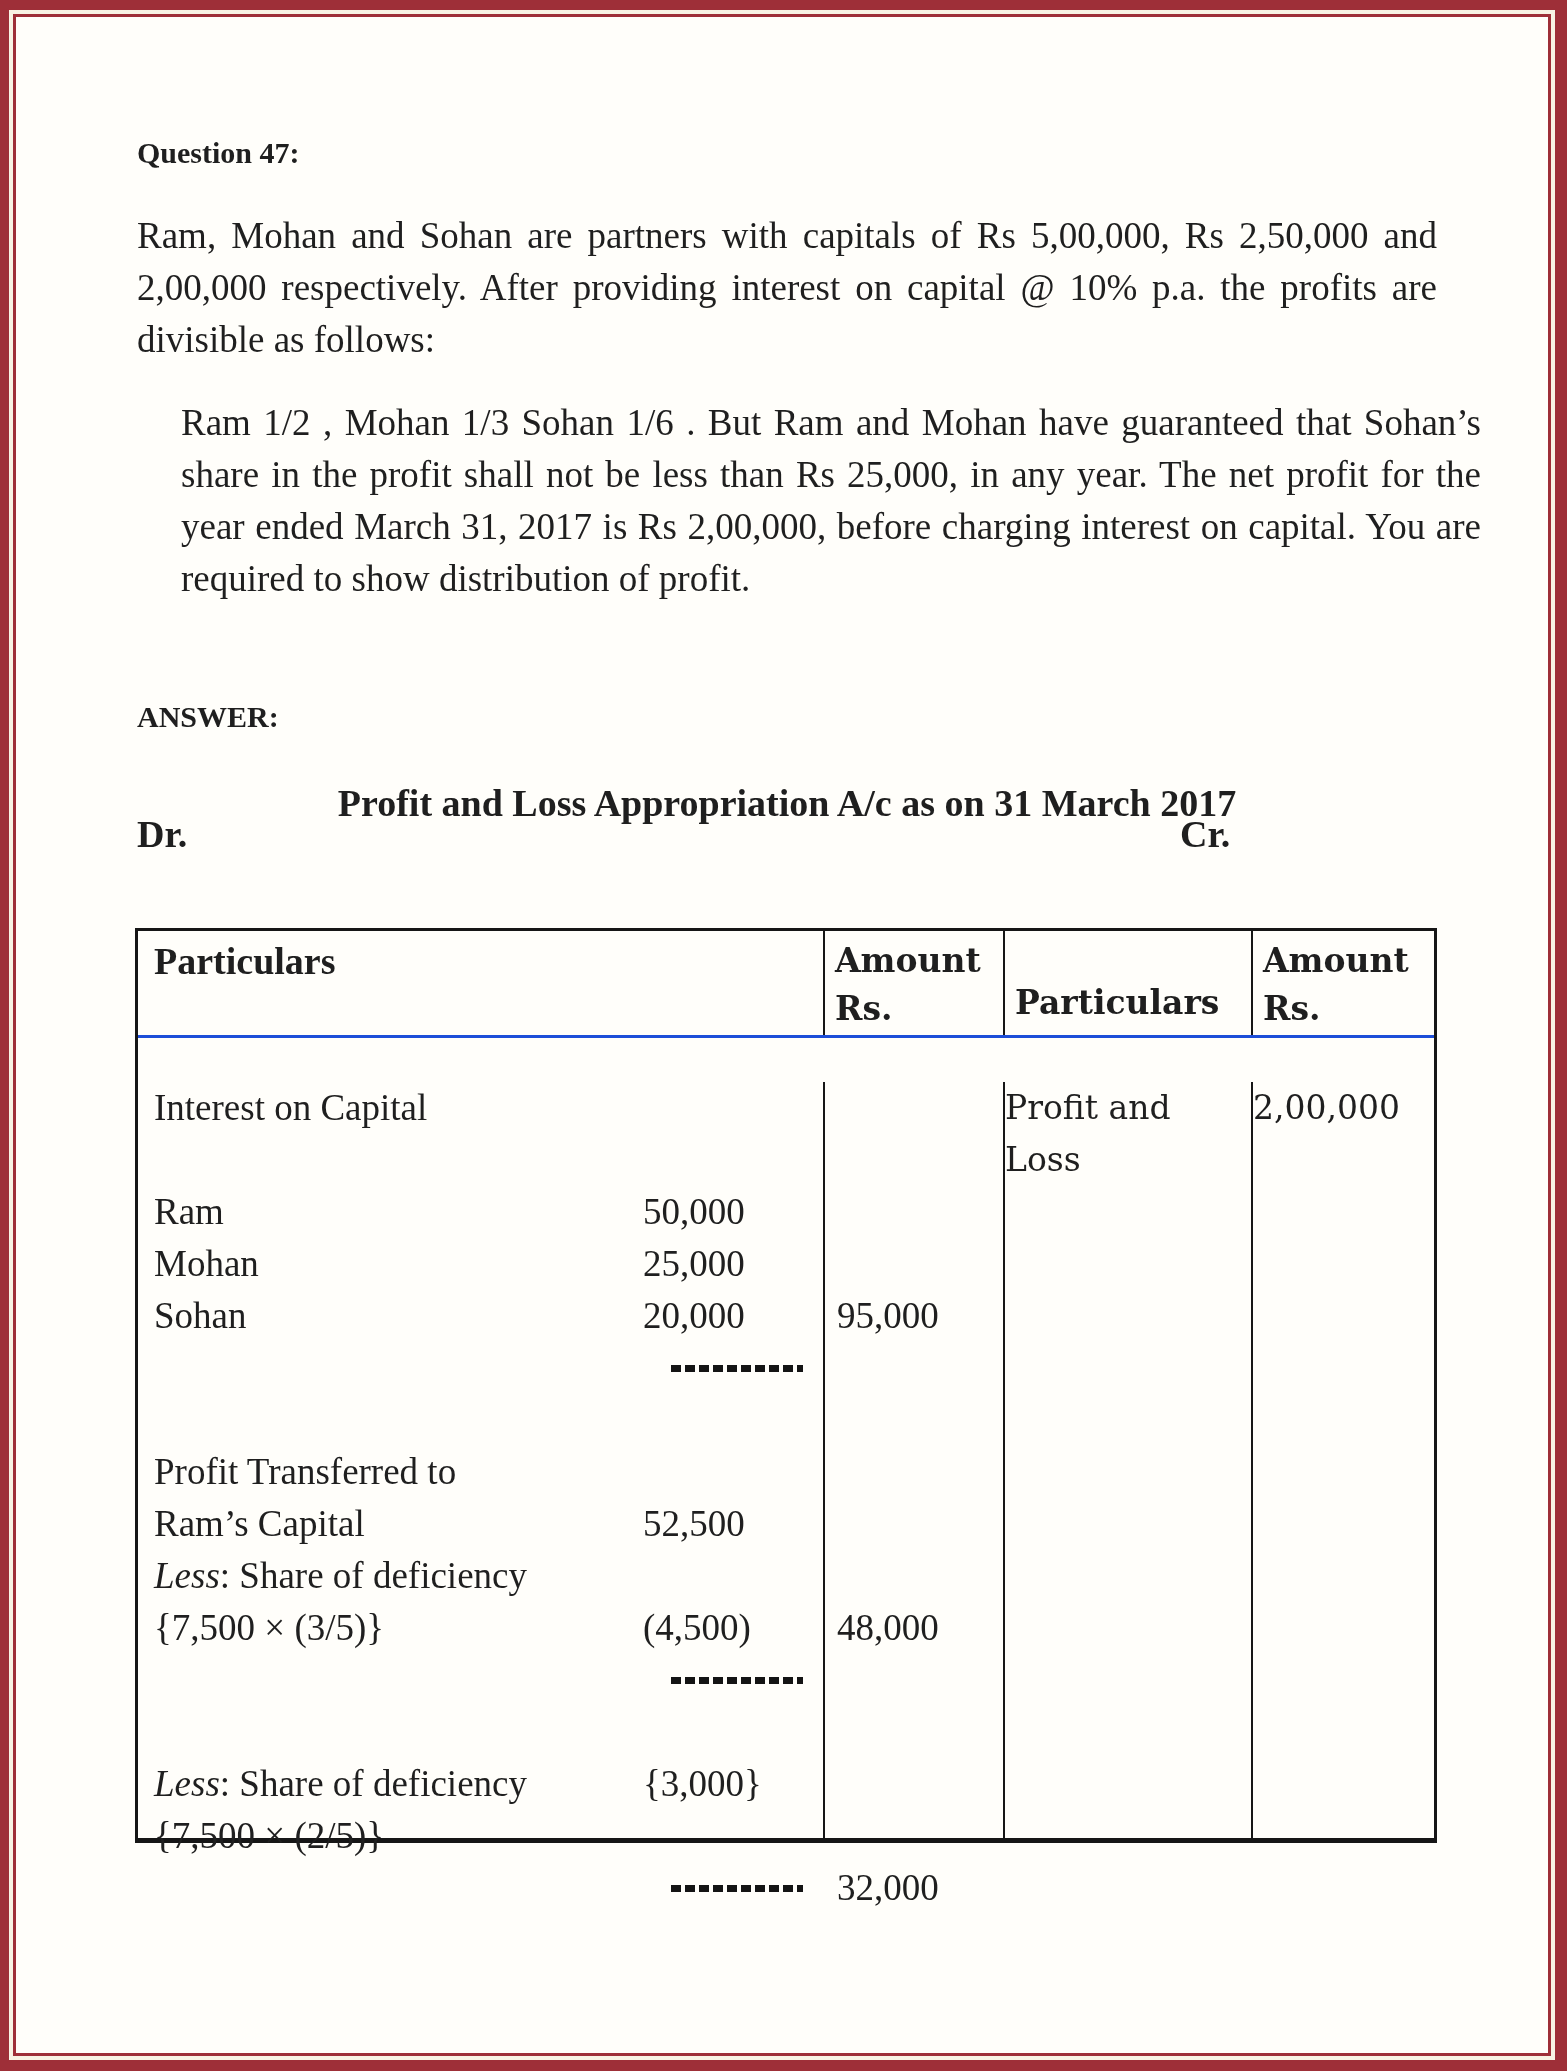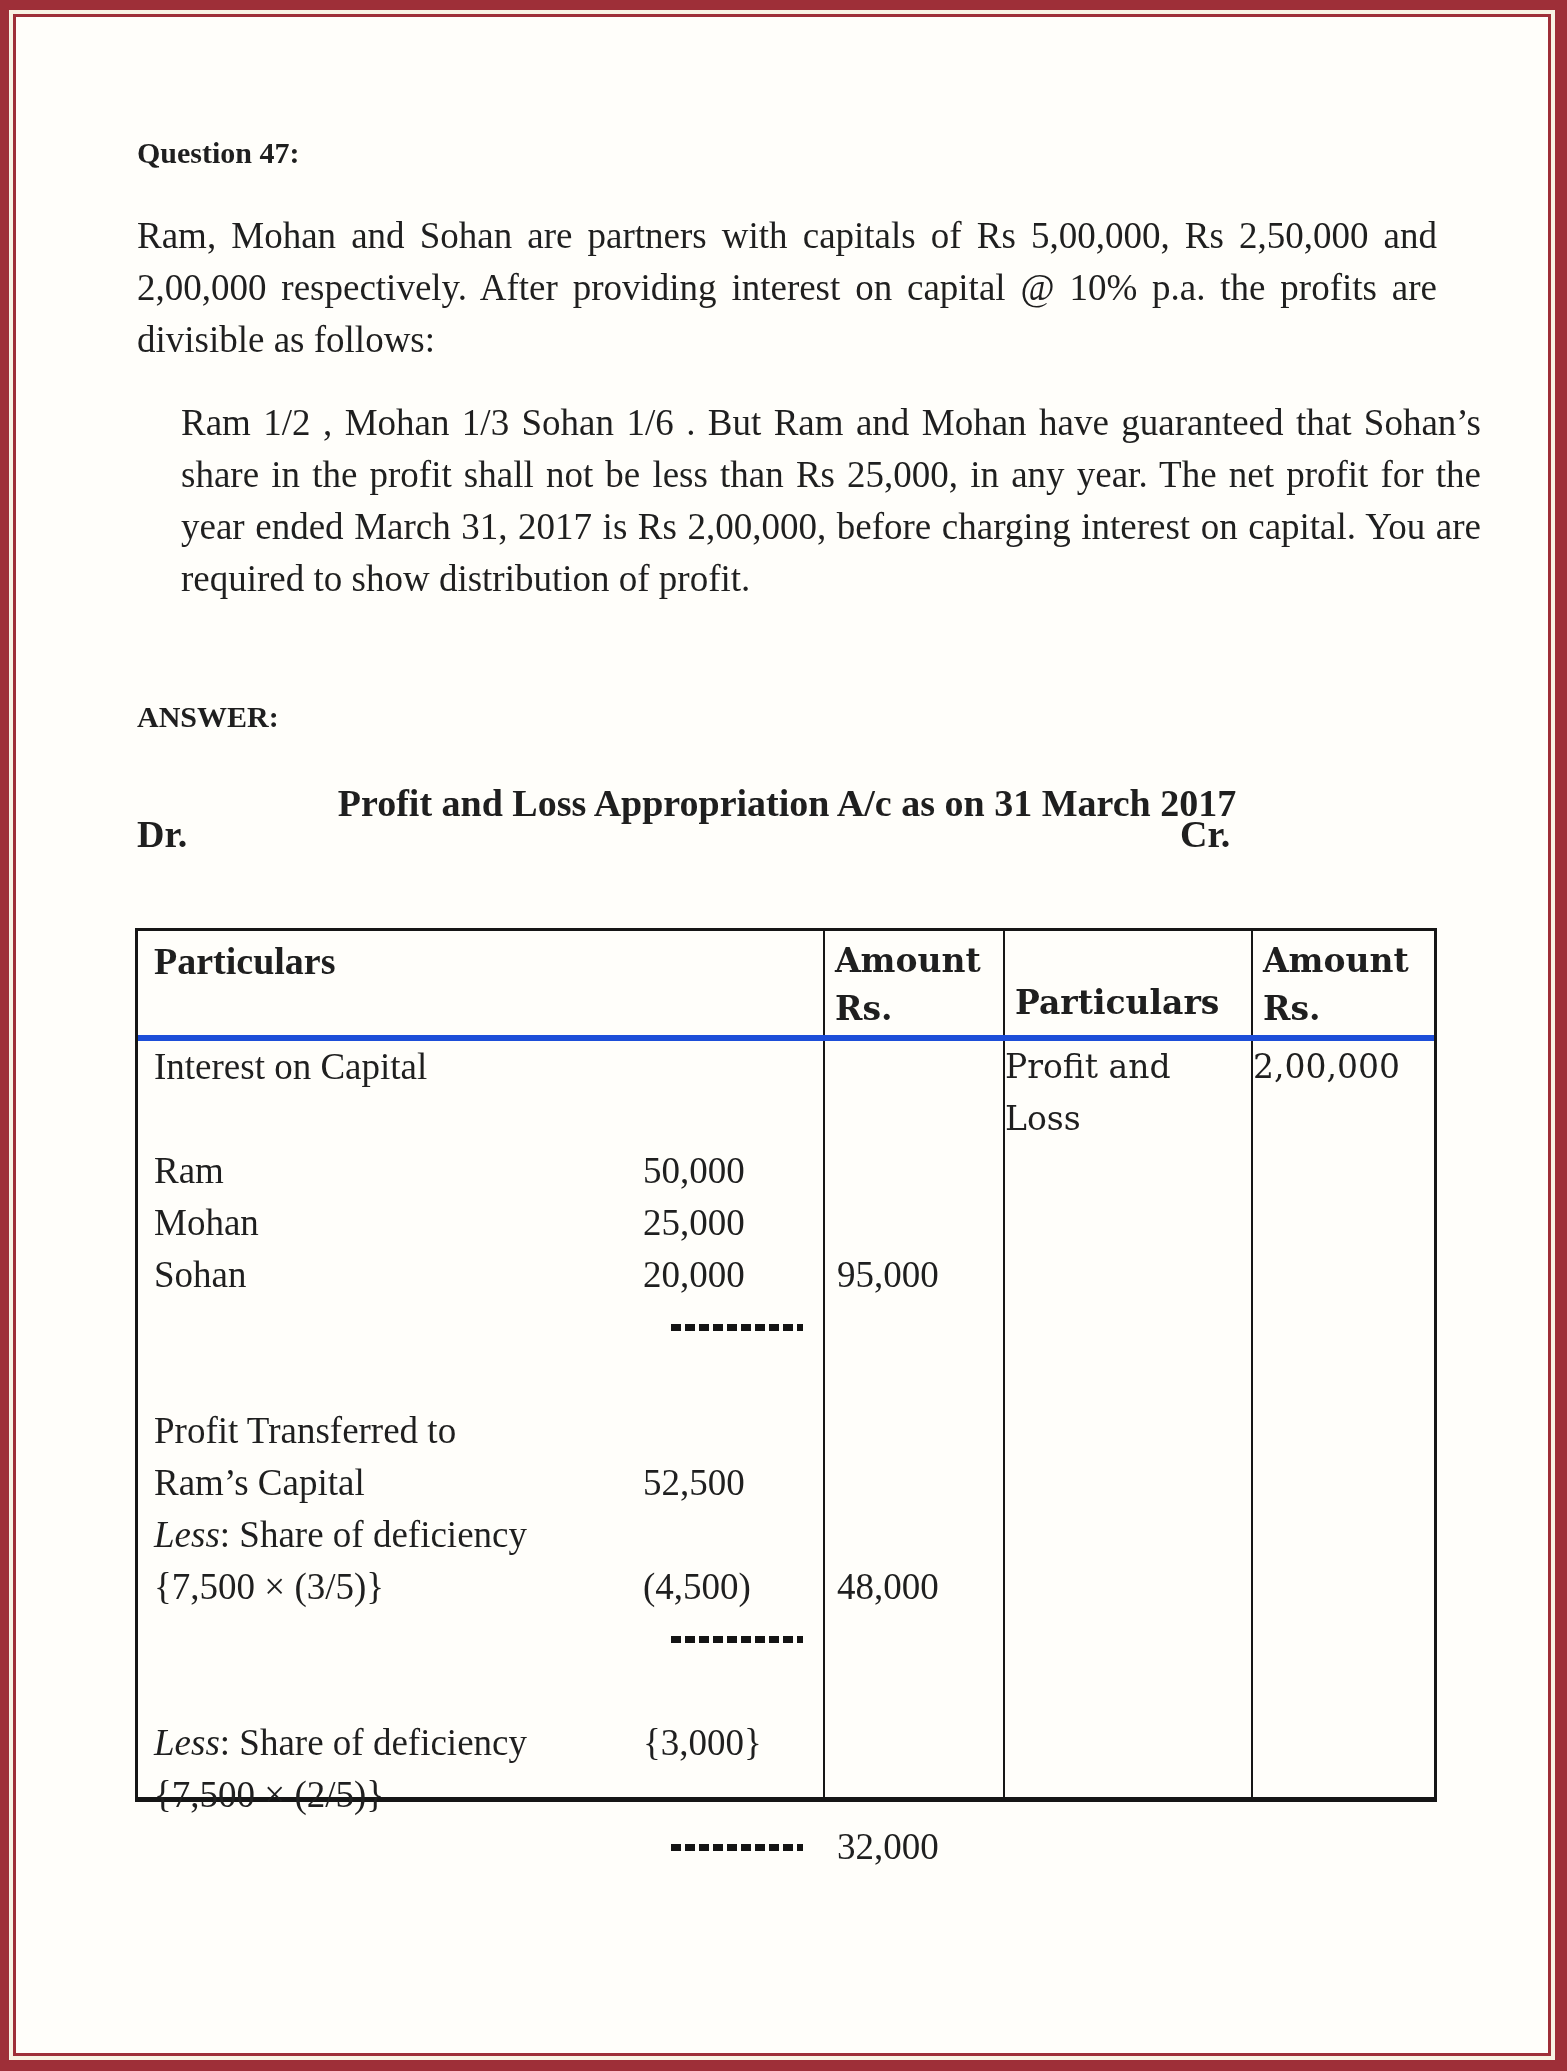--- a/index.html
+++ b/index.html
@@ -20,22 +20,22 @@
   .acct-title{width:1300px;text-align:center;font-weight:bold;font-size:38px;}
   .drcr{width:1300px;font-weight:bold;font-size:38px;position:absolute;}
   .cr{position:absolute;left:1043px;top:0;}
 
   .acct-table{
     left:135px;top:928px;width:1302px;
     border:3px solid #161616;border-bottom-width:5px;
     box-sizing:border-box;
     background:#fffefa;
   }
-  .acct-header{display:flex;height:104px;border-bottom:6px solid #1d4ed8;}
-  .acct-body{display:flex;height:756px;}
+  .acct-header{display:flex;height:104px;border-bottom:3px solid #1d4ed8;}
+  .acct-body{display:flex;height:756px;margin-top:44px;}
   .c1{width:685px;box-sizing:border-box;}
   .c2{width:180px;box-sizing:border-box;border-left:2px solid #161616;}
   .c3{width:248px;box-sizing:border-box;border-left:2px solid #161616;}
   .c4{flex:1;box-sizing:border-box;border-left:2px solid #161616;}
 
   .hc{font-weight:bold;}
   .hc.times{font-size:38px;padding:8px 0 0 16px;}
   .wide{font-family:"DejaVu Serif",serif;}
   .hc.wide{font-size:33px;line-height:48px;padding:6px 0 0 10px;}
   .hc.bottom{display:flex;align-items:flex-end;padding:0 0 8px 10px;}

